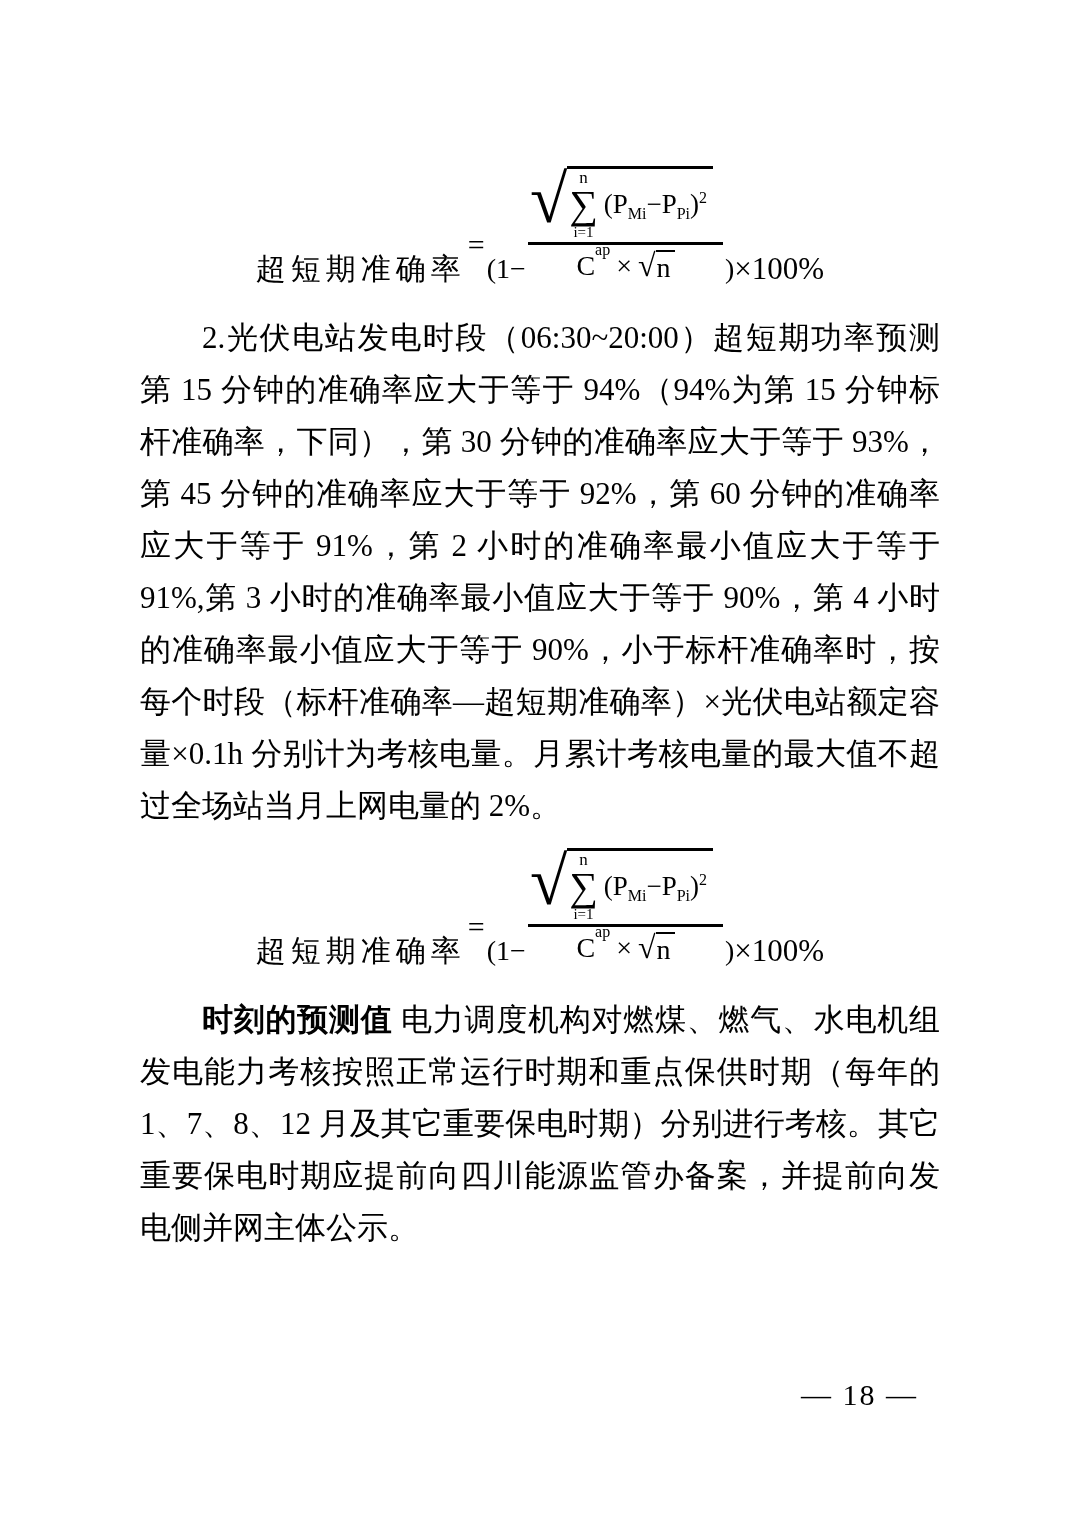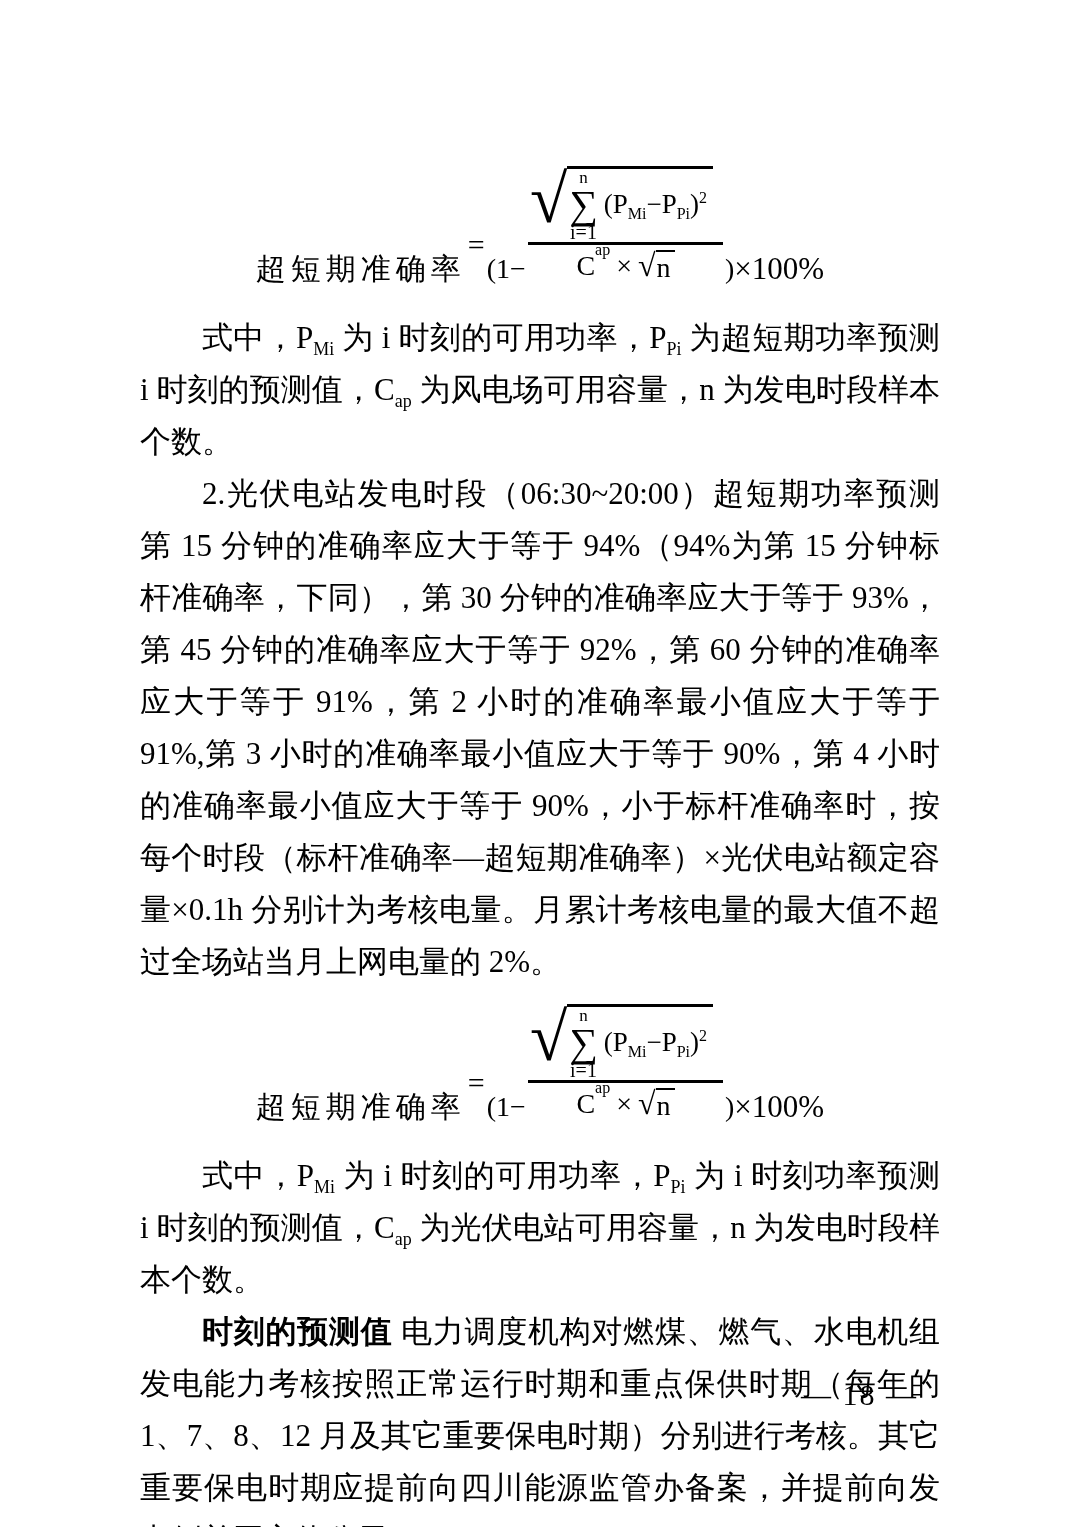--- a/index.html
+++ b/index.html
@@ -27,21 +27,21 @@
   .f-times { font-size:31px; }
 
   .frac { display:inline-flex; flex-direction:column; align-items:center; margin:0 2px; }
   .num { display:inline-flex; align-items:flex-end; border-bottom:3px solid #000; padding:0 10px 4px 2px; }
   .sqrt { display:inline-flex; align-items:flex-start; }
   .radical { font-size:68px; line-height:66px; font-weight:normal; }
   .radicand { border-top:3px solid #000; height:72px; display:inline-flex; align-items:center; gap:6px; padding:2px 6px 0 2px; }
   .sum { display:inline-flex; flex-direction:column; align-items:center; }
   .sum-top { font-size:17px; line-height:17px; }
   .sigma { font-size:40px; line-height:38px; }
-  .sum-bot { font-size:20px; line-height:17px; }
+  .sum-bot { font-size:15px; line-height:17px; }
   .term { font-size:27px; white-space:nowrap; }
   .term sub { font-size:16px; vertical-align:sub; line-height:0; }
   .term sup { font-size:16px; vertical-align:super; line-height:0; }
   .den { font-size:28px; padding-top:5px; display:inline-flex; align-items:flex-start; white-space:nowrap; }
   .den sub { font-size:16px; vertical-align:sub; line-height:0; }
   .den-times { margin:0 6px; }
   .den-sqrt { display:inline-flex; align-items:flex-start; }
   .den-rad { font-size:32px; line-height:30px; }
   .den-n { border-top:2px solid #000; padding:0 4px 0 1px; }
 
@@ -82,21 +82,20 @@
             <span class="den-sqrt">
               <span class="den-rad">√</span>
               <span class="den-n">n</span>
             </span>
           </span>
       </span>
       <span class="f-base f-close">)</span>
       <span class="f-base f-times">×100%</span>
     </div>
 
-    <p class="para indent"><span>式中，P</span><sub>Mi</sub><span> 为 i 时刻的可用功率，P</span><sub>Pi</sub><span> 为超短期功率预测 i 时刻的预测值，C</span><sub>ap</sub><span> 为风电场可用容量，n 为发电时段样本个数。</span></p>
 
     <p class="para indent"><span>2.光伏电站发电时段（06:30~20:00）超短期功率预测第 15 分钟的准确率应大于等于 94%（94%为第 15 分钟标杆准确率，下同），第 30 分钟的准确率应大于等于 93%，第 45 分钟的准确率应大于等于 92%，第 60 分钟的准确率应大于等于 91%，第 2 小时的准确率最小值应大于等于 91%,第 3 小时的准确率最小值应大于等于 90%，第 4 小时的准确率最小值应大于等于 90%，小于标杆准确率时，按每个时段（标杆准确率—超短期准确率）×光伏电站额定容量×0.1h 分别计为考核电量。月累计考核电量的最大值不超过全场站当月上网电量的 2%。</span></p>
 
     <div class="formula">
       <span class="f-base f-label">超短期准确率</span>
       <span class="f-base f-eq">=</span>
       <span class="f-base f-open">(1−</span>
       <span class="frac">
         <span class="num">
           <span class="sqrt">
@@ -118,20 +117,19 @@
             <span class="den-sqrt">
               <span class="den-rad">√</span>
               <span class="den-n">n</span>
             </span>
           </span>
       </span>
       <span class="f-base f-close">)</span>
       <span class="f-base f-times">×100%</span>
     </div>
 
-    <p class="para indent"><span>式中，P</span><sub>Mi</sub><span> 为 i 时刻的可用功率，P</span><sub>Pi</sub><span> 为 i 时刻功率预测 i 时刻的预测值，C</span><sub>ap</sub><span> 为光伏电站可用容量，n 为发电时段样本个数。</span></p>
 
     <p class="para indent"><b>时刻的预测值</b><span> 电力调度机构对燃煤、燃气、水电机组发电能力考核按照正常运行时期和重点保供时期（每年的 1、7、8、12 月及其它重要保电时期）分别进行考核。其它重要保电时期应提前向四川能源监管办备案，并提前向发电侧并网主体公示。</span></p>
 
   </div>
 
   <div class="page-number">— 18 —</div>
 </div>
 
 </body></html>

